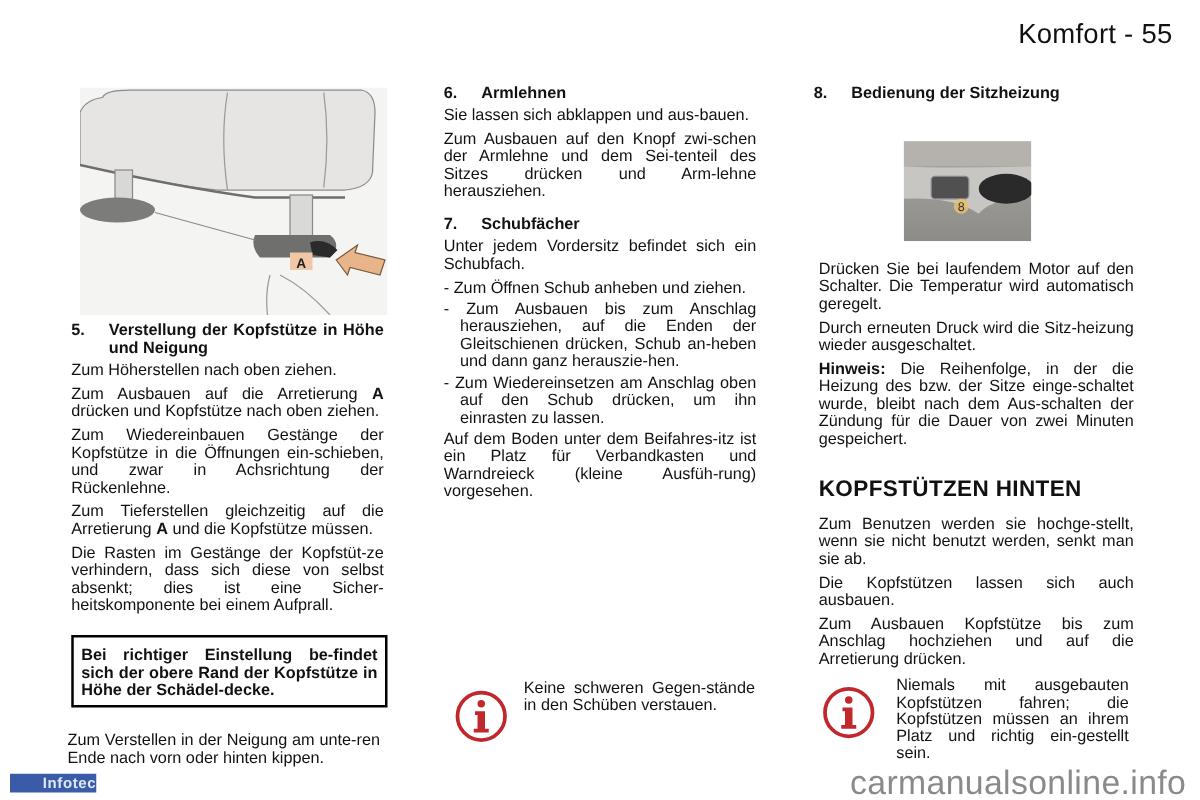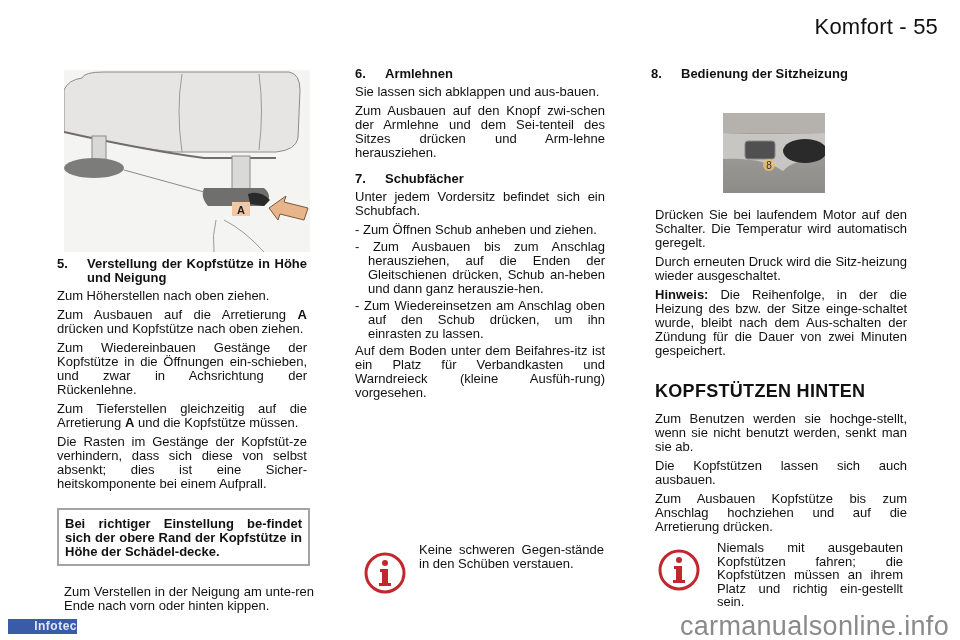--- a/index.html
+++ b/index.html
@@ -6,21 +6,21 @@
   body { width: 960px; height: 640px; position: relative; overflow: hidden;
          font-family: "Liberation Sans", sans-serif; color: #111; }
   .abs { position: absolute; }
   .header { right: 22px; top: 14px; font-size: 22px; color: #111; letter-spacing: 0.2px; }
   .col { position: absolute; font-size: 13px; line-height: 14px; text-align: justify; }
   .col p { margin: 0 0 5px 0; }
   .sec-title { font-weight: bold; font-size: 13px; line-height: 14px; margin: 0 0 4px 0; display: flex; }
   .sec-title .num { width: 30px; flex: none; }
   .dash-list { margin: 0 0 3px 0; padding: 0; list-style: none; }
   .dash-list li { padding-left: 13px; text-indent: -13px; margin-bottom: 3px; }
-  .note-box { position: absolute; left: 57px; top: 508px; width: 237px; border: 2px solid #a3a3a3;
+  .note-box { position: absolute; left: 57px; top: 508px; width: 237px; border: 2px solid #000000;
               padding: 7px 6px 5px 6px; font-weight: bold; font-size: 13px; line-height: 14px; text-align: justify; }
   .big-heading { font-weight: bold; font-size: 18px; letter-spacing: 0.3px; }
   .info-icon { position: absolute; width: 46px; height: 46px; }
   .info-text { position: absolute; font-size: 13px; line-height: 13.5px; text-align: justify; }
   .footer-badge { position: absolute; left: 8px; top: 619px; width: 69px; height: 15px; background: #3a5ca8;
                   color: #dfe6f7; font-weight: bold; font-size: 12px; line-height: 15px; text-align: right; letter-spacing: 0.5px; }
   .footer-date { position: absolute; left: 78px; top: 618px; color: #4c1d95; font-weight: bold; font-size: 15px; margin-top: 48px; }
   .watermark { position: absolute; left: 680px; top: 611px; color: #8a8a8a; font-size: 27px; letter-spacing: 0.3px; }
 </style>
 </head>
@@ -72,21 +72,21 @@
   <p>
     <span>Zum Tieferstellen gleichzeitig auf die Arretierung</span>
     <b>A</b>
     <span>und die Kopfstütze müssen.</span>
   </p>
   <p>Die Rasten im Gestänge der Kopfstüt-ze verhindern, dass sich diese von selbst absenkt; dies ist eine Sicher-heitskomponente bei einem Aufprall.</p>
 </div>
 
 <div class="note-box">Bei richtiger Einstellung be-findet sich der obere Rand der Kopfstütze in Höhe der Schädel-decke.</div>
 
-<div class="col" style="left:64px; top:585px; width:250px;">
+<div class="col" style="left:54px; top:585px; width:250px;">
   <p>Zum Verstellen in der Neigung am unte-ren Ende nach vorn oder hinten kippen.</p>
 </div>
 
 <div class="col" style="left:355px; top:67px; width:250px;">
   <div class="sec-title">
     <span class="num">6.</span>
     <span>Armlehnen</span>
   </div>
   <p>Sie lassen sich abklappen und aus-bauen.</p>
   <p style="margin-bottom:12px;">Zum Ausbauen auf den Knopf zwi-schen der Armlehne und dem Sei-tenteil des Sitzes drücken und Arm-lehne herausziehen.</p>

